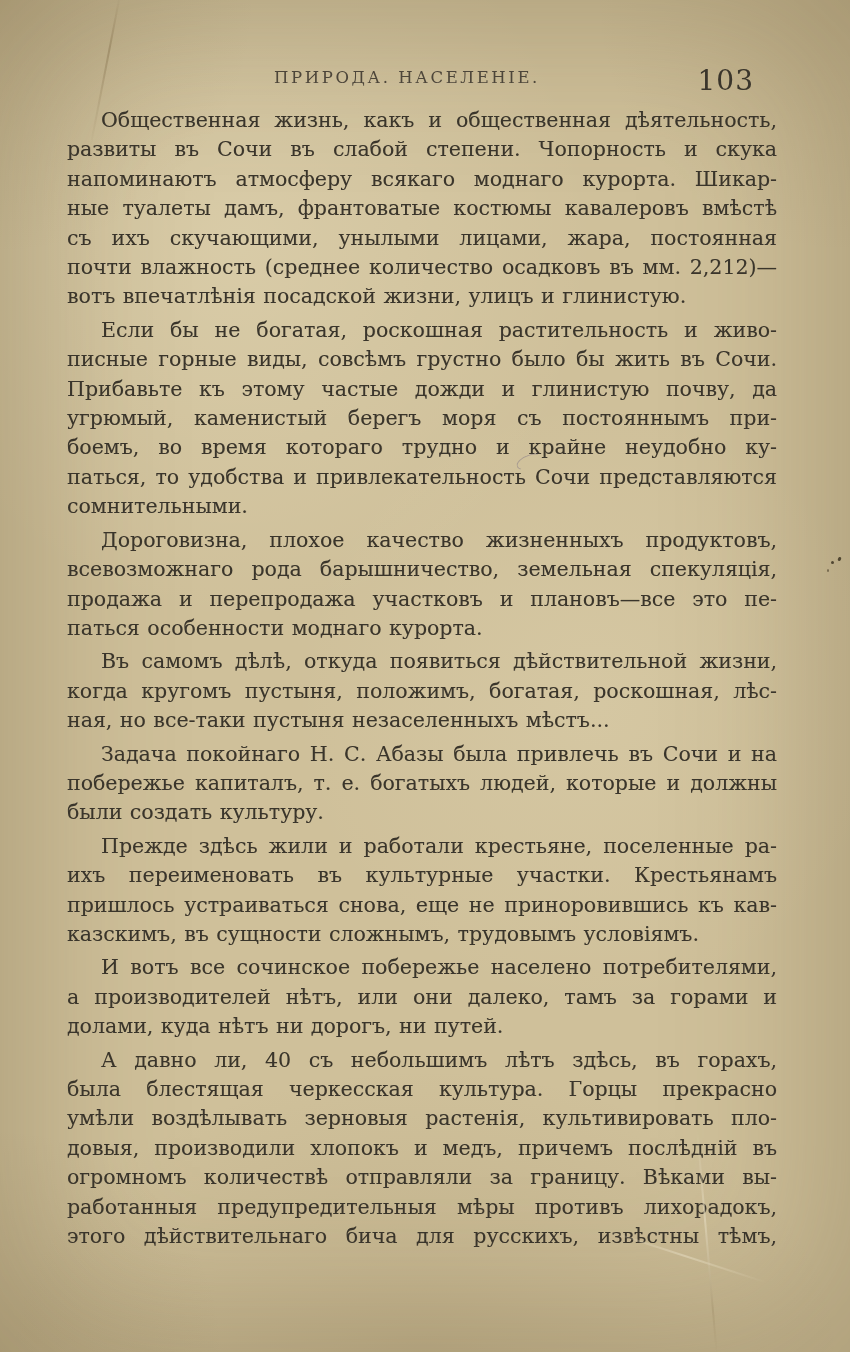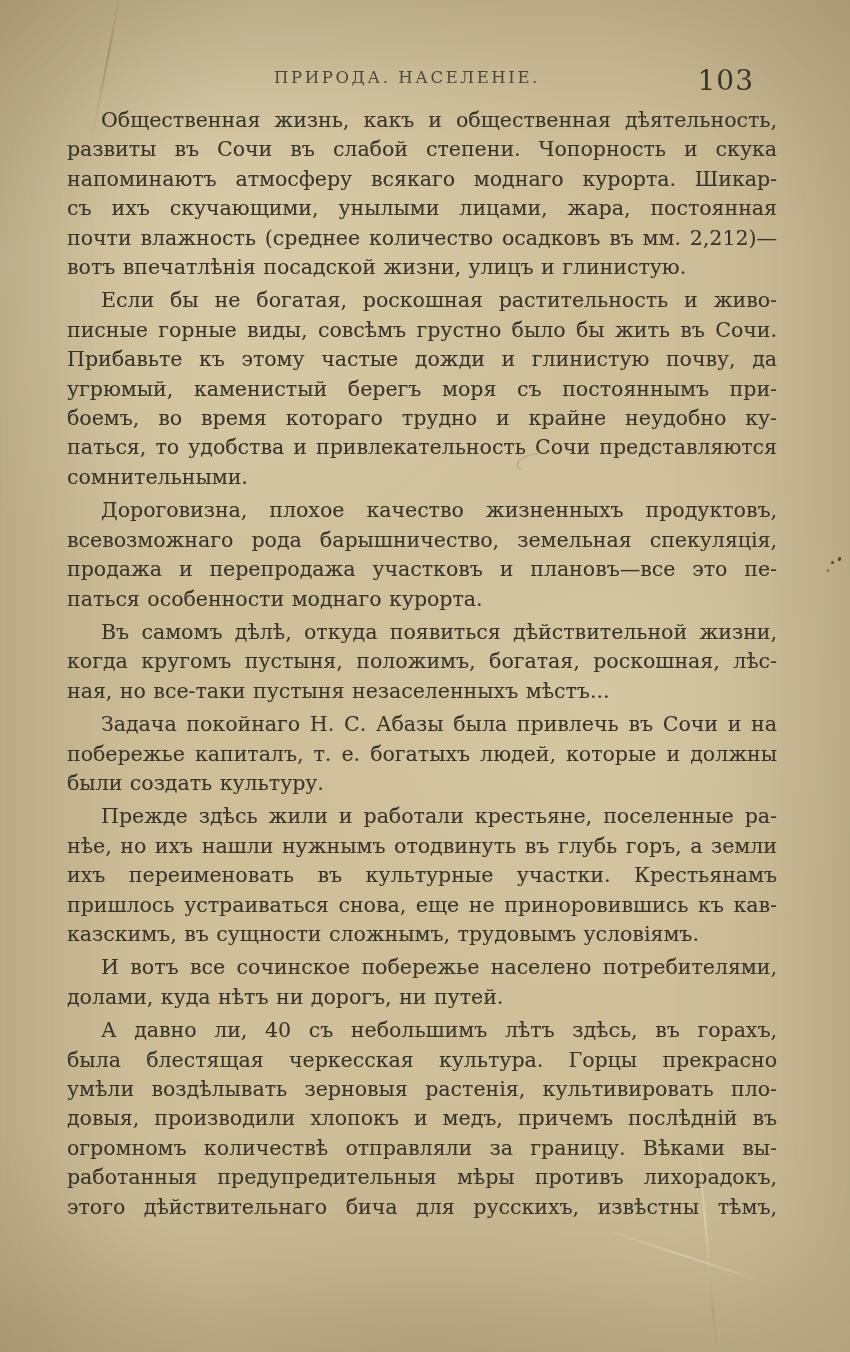--- a/index.html
+++ b/index.html
@@ -103,20 +103,21 @@
   <div class="header">
     <span class="running-title">ПРИРОДА. НАСЕЛЕНІЕ.</span>
     <span class="page-number">103</span>
   </div>
 
   <div class="text-block">
       <div class="para">
         <div class="line first">Общественная жизнь, какъ и общественная дѣятельность,</div>
         <div class="line">развиты въ Сочи въ слабой степени. Чопорность и скука</div>
         <div class="line">напоминаютъ атмосферу всякаго моднаго курорта. Шикар-</div>
+        <div class="line">ные туалеты дамъ, франтоватые костюмы кавалеровъ вмѣстѣ</div>
         <div class="line">съ ихъ скучающими, унылыми лицами, жара, постоянная</div>
         <div class="line">почти влажность (среднее количество осадковъ въ мм. 2,212)—</div>
         <div class="line last">вотъ впечатлѣнія посадской жизни, улицъ и глинистую.</div>
       </div>
       <div class="para">
         <div class="line first">Если бы не богатая, роскошная растительность и живо-</div>
         <div class="line">писные горные виды, совсѣмъ грустно было бы жить въ Сочи.</div>
         <div class="line">Прибавьте къ этому частые дожди и глинистую почву, да</div>
         <div class="line">угрюмый, каменистый берегъ моря съ постояннымъ при-</div>
         <div class="line">боемъ, во время котораго трудно и крайне неудобно ку-</div>
@@ -134,27 +135,27 @@
         <div class="line">когда кругомъ пустыня, положимъ, богатая, роскошная, лѣс-</div>
         <div class="line last">ная, но все-таки пустыня незаселенныхъ мѣстъ...</div>
       </div>
       <div class="para">
         <div class="line first">Задача покойнаго Н. С. Абазы была привлечь въ Сочи и на</div>
         <div class="line">побережье капиталъ, т. е. богатыхъ людей, которые и должны</div>
         <div class="line last">были создать культуру.</div>
       </div>
       <div class="para">
         <div class="line first">Прежде здѣсь жили и работали крестьяне, поселенные ра-</div>
-        <div class="line">нѣе, но ихъ нашли нужнымъ отодвинуть въ глубь горъ, а земли</div>
         <div class="line">ихъ переименовать въ культурные участки. Крестьянамъ</div>
         <div class="line">пришлось устраиваться снова, еще не приноровившись къ кав-</div>
         <div class="line last">казскимъ, въ сущности сложнымъ, трудовымъ условіямъ.</div>
       </div>
       <div class="para">
         <div class="line first"><span>И вотъ все </span><span class="pencil-underline">сочинское побережье населено потребителями,</span></div>
+        <div class="line"><span class="pencil-underline">а производителей нѣтъ, или они далеко, тамъ за горами и</span></div>
         <div class="line last"><span class="pencil-underline">долами, куда нѣтъ ни дорогъ, ни путей.</span></div>
       </div>
       <div class="para">
         <div class="line first">А давно ли, 40 съ небольшимъ лѣтъ здѣсь, въ горахъ,</div>
         <div class="line">была блестящая черкесская культура. Горцы прекрасно</div>
         <div class="line">умѣли воздѣлывать зерновыя растенія, культивировать пло-</div>
         <div class="line">довыя, производили хлопокъ и медъ, причемъ послѣдній въ</div>
         <div class="line">огромномъ количествѣ отправляли за границу. Вѣками вы-</div>
         <div class="line">работанныя предупредительныя мѣры противъ лихорадокъ,</div>
         <div class="line">этого дѣйствительнаго бича для русскихъ, извѣстны тѣмъ,</div>

